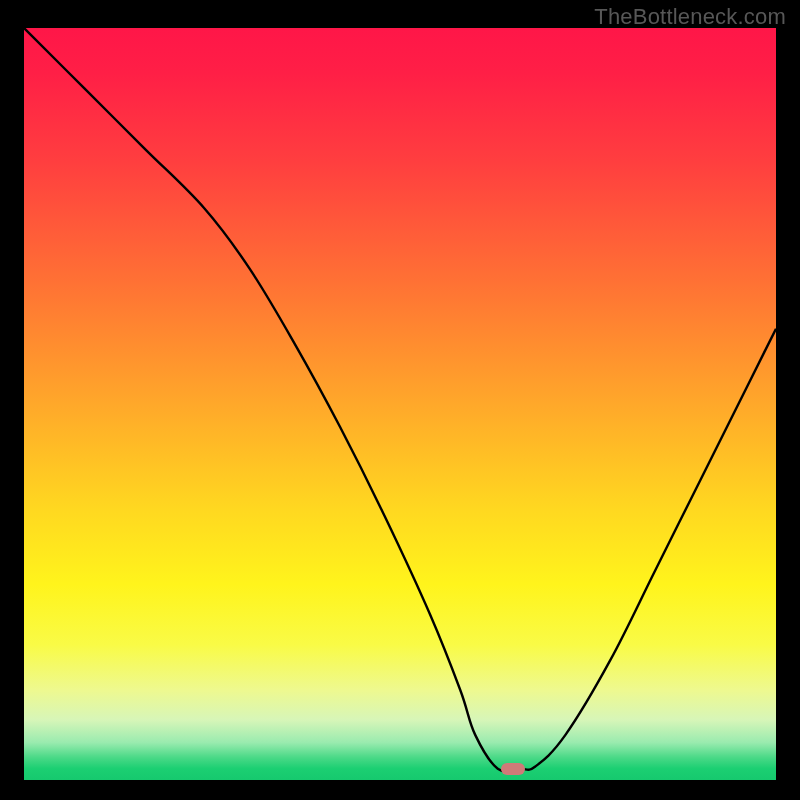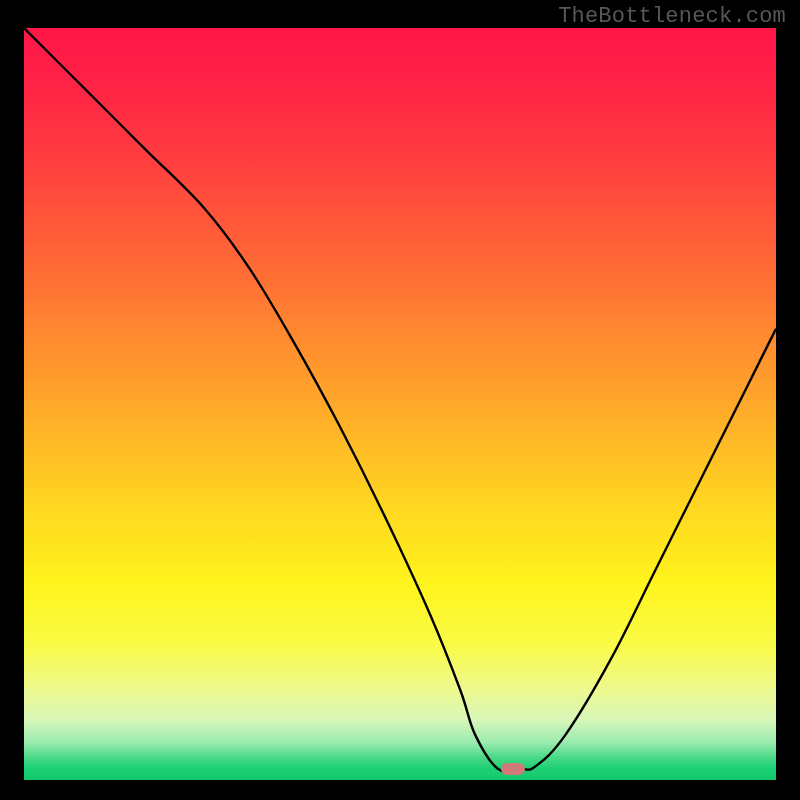--- a/index.html
+++ b/index.html
@@ -9,21 +9,20 @@
     height: 800px;
     background: #000;
     overflow: hidden;
     font-family: Arial, Helvetica, sans-serif;
   }
   .stage {
     position: relative;
     width: 800px;
     height: 800px;
     background: #000;
-    font-family: Liberation Mono, monospace;
   }
   .watermark {
     position: absolute;
     top: 4px;
     right: 14px;
     color: #575757;
     font-size: 22px;
     font-weight: 500;
     letter-spacing: 0.2px;
     z-index: 10;

